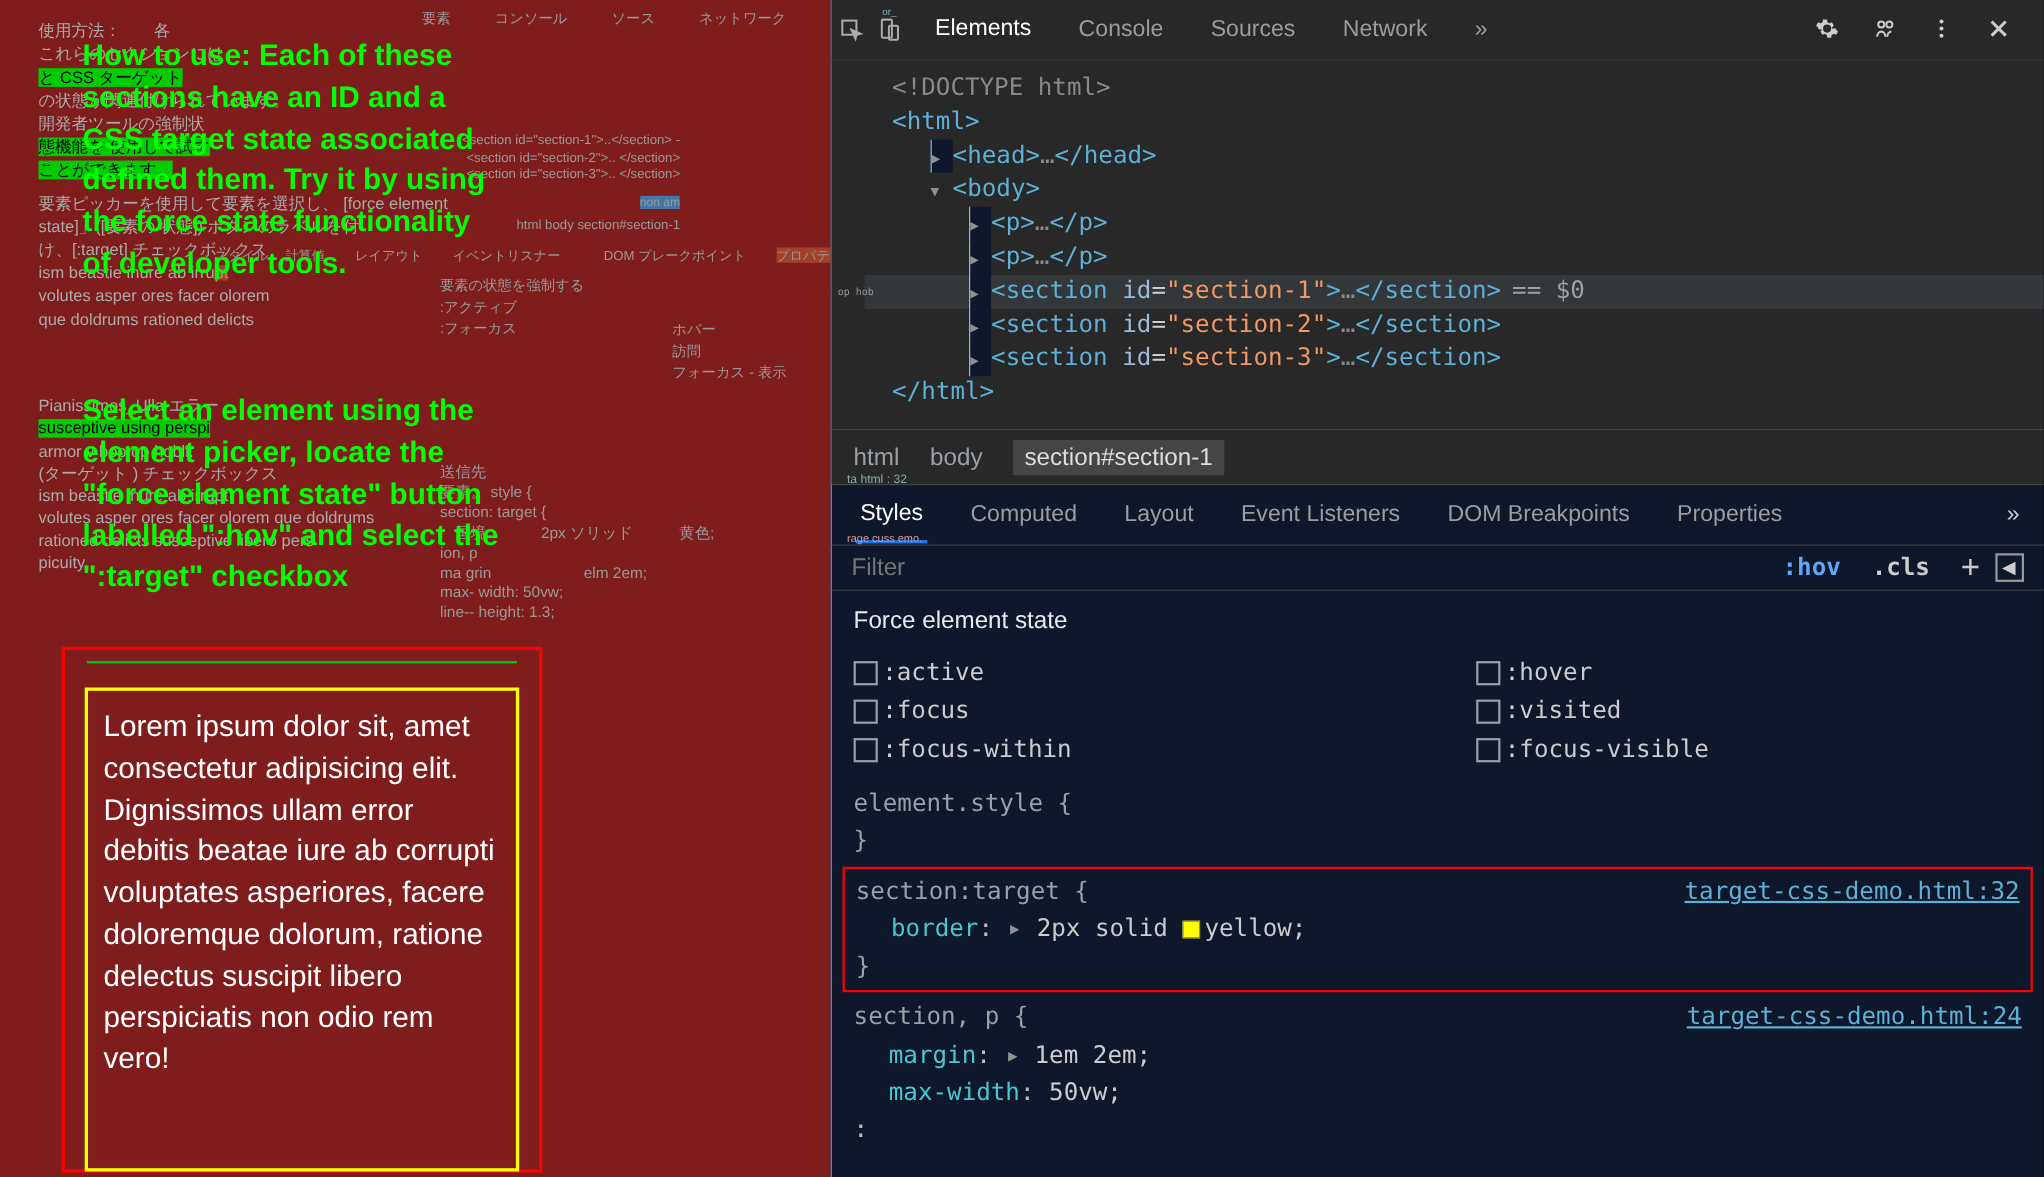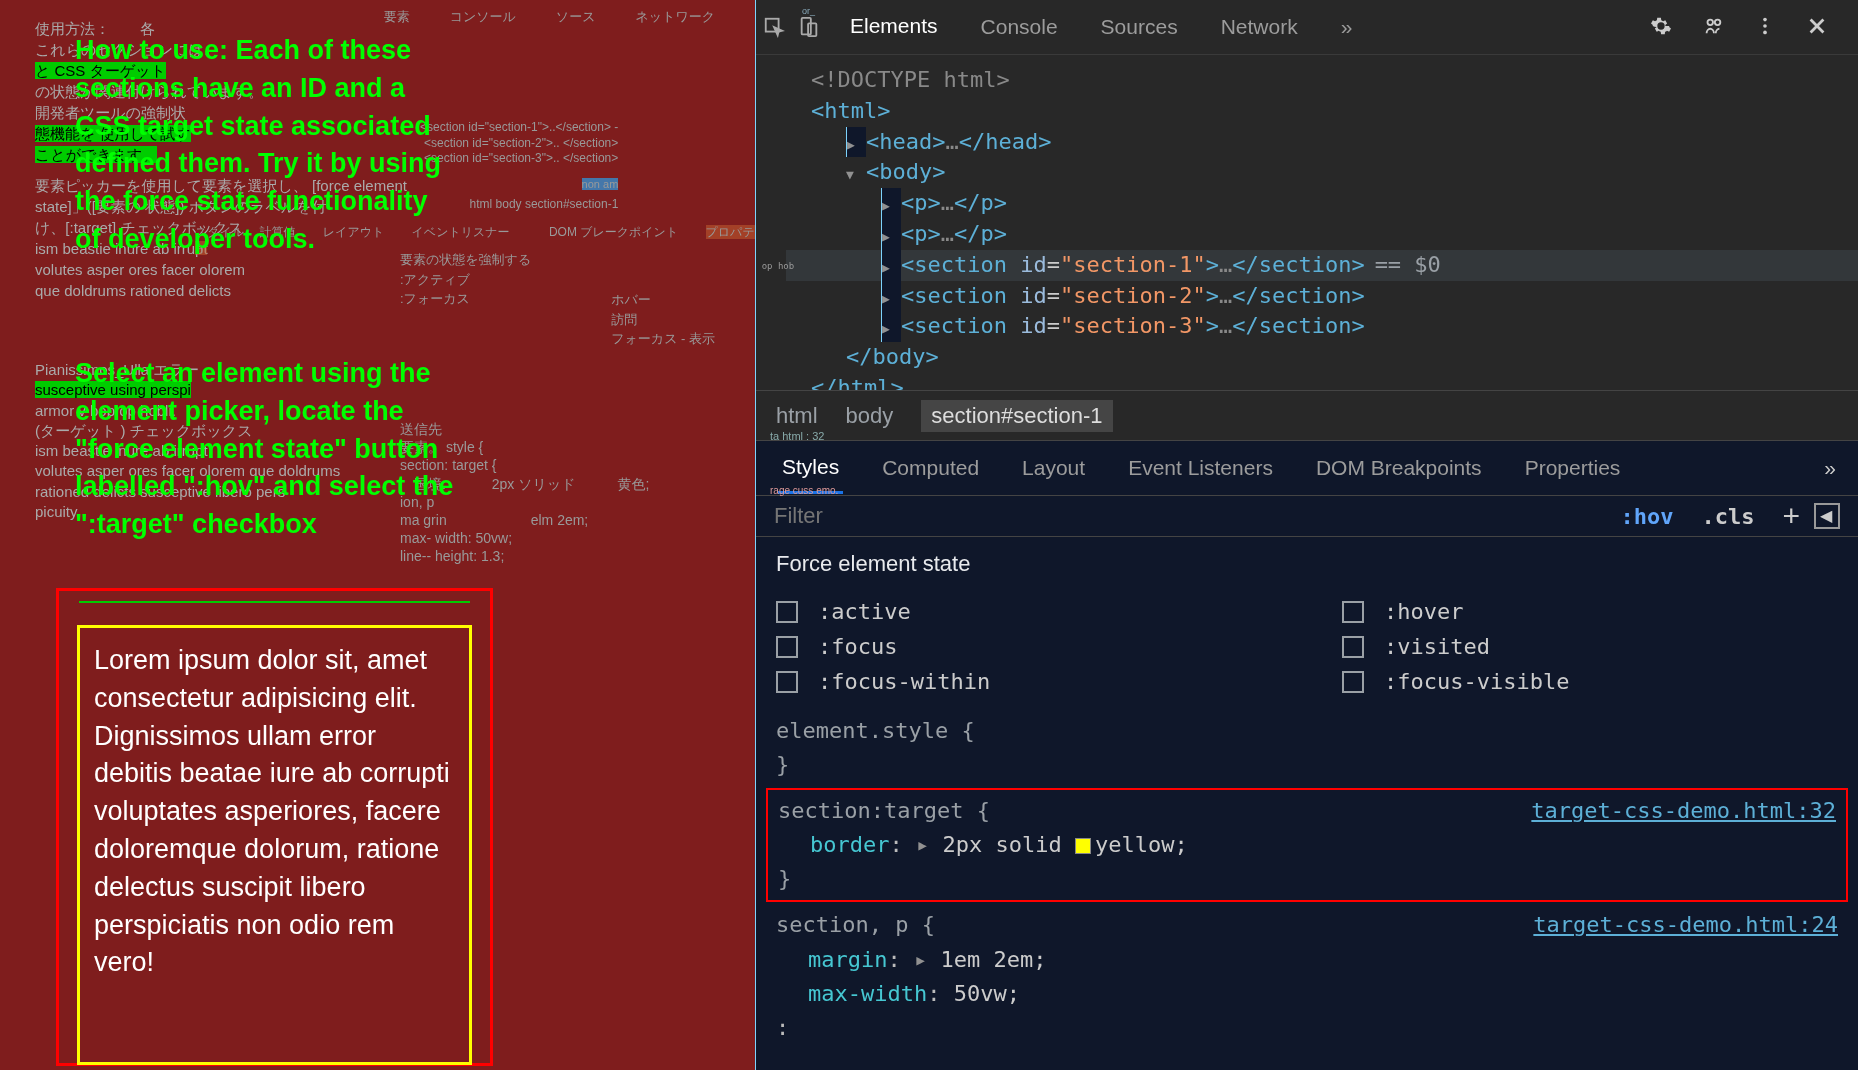--- a/index.html
+++ b/index.html
@@ -56,21 +56,21 @@
   .sp-more{margin-left:auto;color:#ccc}
   .filter-bar{display:flex;align-items:center;height:42px;border-top:1px solid #444;border-bottom:1px solid #444;padding:0 18px;font-size:22px}
   .filter-input{background:transparent;border:none;color:#9aa0a6;font-size:22px;flex:1;outline:none}
   .fb-btn{color:#60a5fa;font-family:Menlo,monospace;font-weight:bold;margin:0 14px;cursor:pointer}
   .fb-btn.cls{color:#ccc}
   .fb-plus{color:#ccc;font-size:30px;margin:0 14px;cursor:pointer}
   .fb-toggle{border:2px solid #999;width:26px;height:26px;cursor:pointer;position:relative}
   .fb-toggle::after{content:"◀";position:absolute;left:4px;top:1px;font-size:16px;color:#ccc}
   .force{padding:14px 36px 8px 20px;font-size:22px;color:#e8eaed}
   .force-grid{display:grid;grid-template-columns:1fr 1fr;gap:10px 70px;padding:14px 20px 8px 20px;font-family:Menlo,monospace;font-size:22px;color:#ccc}
-  .chk{display:flex;align-items:center;gap:20px;cursor:pointer}
+  .chk{display:flex;align-items:center;gap:4px;cursor:pointer}
   .chk-box{width:22px;height:22px;border:2px solid #9aa0a6;display:flex;align-items:center;justify-content:center;color:#fff}
   .chk-box.checked{background:#0b57d0;border-color:#0b57d0}
   .chk-box.checked::after{content:"✓";font-size:17px;font-weight:bold}
   .target-hl{border:2px solid red;padding:2px 6px;display:inline-flex}
   .rules{flex:1;padding:12px 20px;font-family:Menlo,monospace;font-size:22px;line-height:1.55;color:#bbb;overflow:hidden}
   .rule{}
   .rule-red{border:2px solid red;padding:4px 10px;margin:6px -10px}
   .sel{color:#9aa0a6}
   .prop{color:#46c7d2;margin-left:32px}
   .val{color:#ccc}
@@ -219,21 +219,20 @@
     <div class="ind2"><span class="dom-arrow down"></span><span class="tok-tag">&lt;body&gt;</span></div>
     <div class="ind3"><span class="dom-arrow right"></span><span class="tok-tag">&lt;p&gt;</span><span class="tok-comment">…</span><span class="tok-tag">&lt;/p&gt;</span></div>
     <div class="ind3"><span class="dom-arrow right"></span><span class="tok-tag">&lt;p&gt;</span><span class="tok-comment">…</span><span class="tok-tag">&lt;/p&gt;</span></div>
     <div class="ind3 dom-sel" style="position:relative">
       
       <span class="bop" style="left:-46px;top:10px">bop op hob</span>
       <span class="dom-arrow right"></span><span class="tok-tag">&lt;section </span><span class="tok-attr">id</span>=<span class="tok-val">"section-1"</span><span class="tok-tag">&gt;</span><span class="tok-comment">…</span><span class="tok-tag">&lt;/section&gt;</span><span class="dom-hint">== $0</span>
     </div>
     <div class="ind3"><span class="dom-arrow right"></span><span class="tok-tag">&lt;section </span><span class="tok-attr">id</span>=<span class="tok-val">"section-2"</span><span class="tok-tag">&gt;</span><span class="tok-comment">…</span><span class="tok-tag">&lt;/section&gt;</span></div>
     <div class="ind3"><span class="dom-arrow right"></span><span class="tok-tag">&lt;section </span><span class="tok-attr">id</span>=<span class="tok-val">"section-3"</span><span class="tok-tag">&gt;</span><span class="tok-comment">…</span><span class="tok-tag">&lt;/section&gt;</span></div>
-    <div class="ind2"><span class="tok-tag">&lt;/body&gt;</span></div>
     <div class="ind1"><span class="tok-tag">&lt;/html&gt;</span></div>
   </div>
 
   <div style="position:relative">
     <div class="crumbs">
       <span class="crumb">html</span>
       <span class="crumb">body</span>
       <span class="crumb active">section#section-1</span>
     </div>
     <span class="hint-ta" style="left:14px;bottom:-2px">ta html : 32</span>

